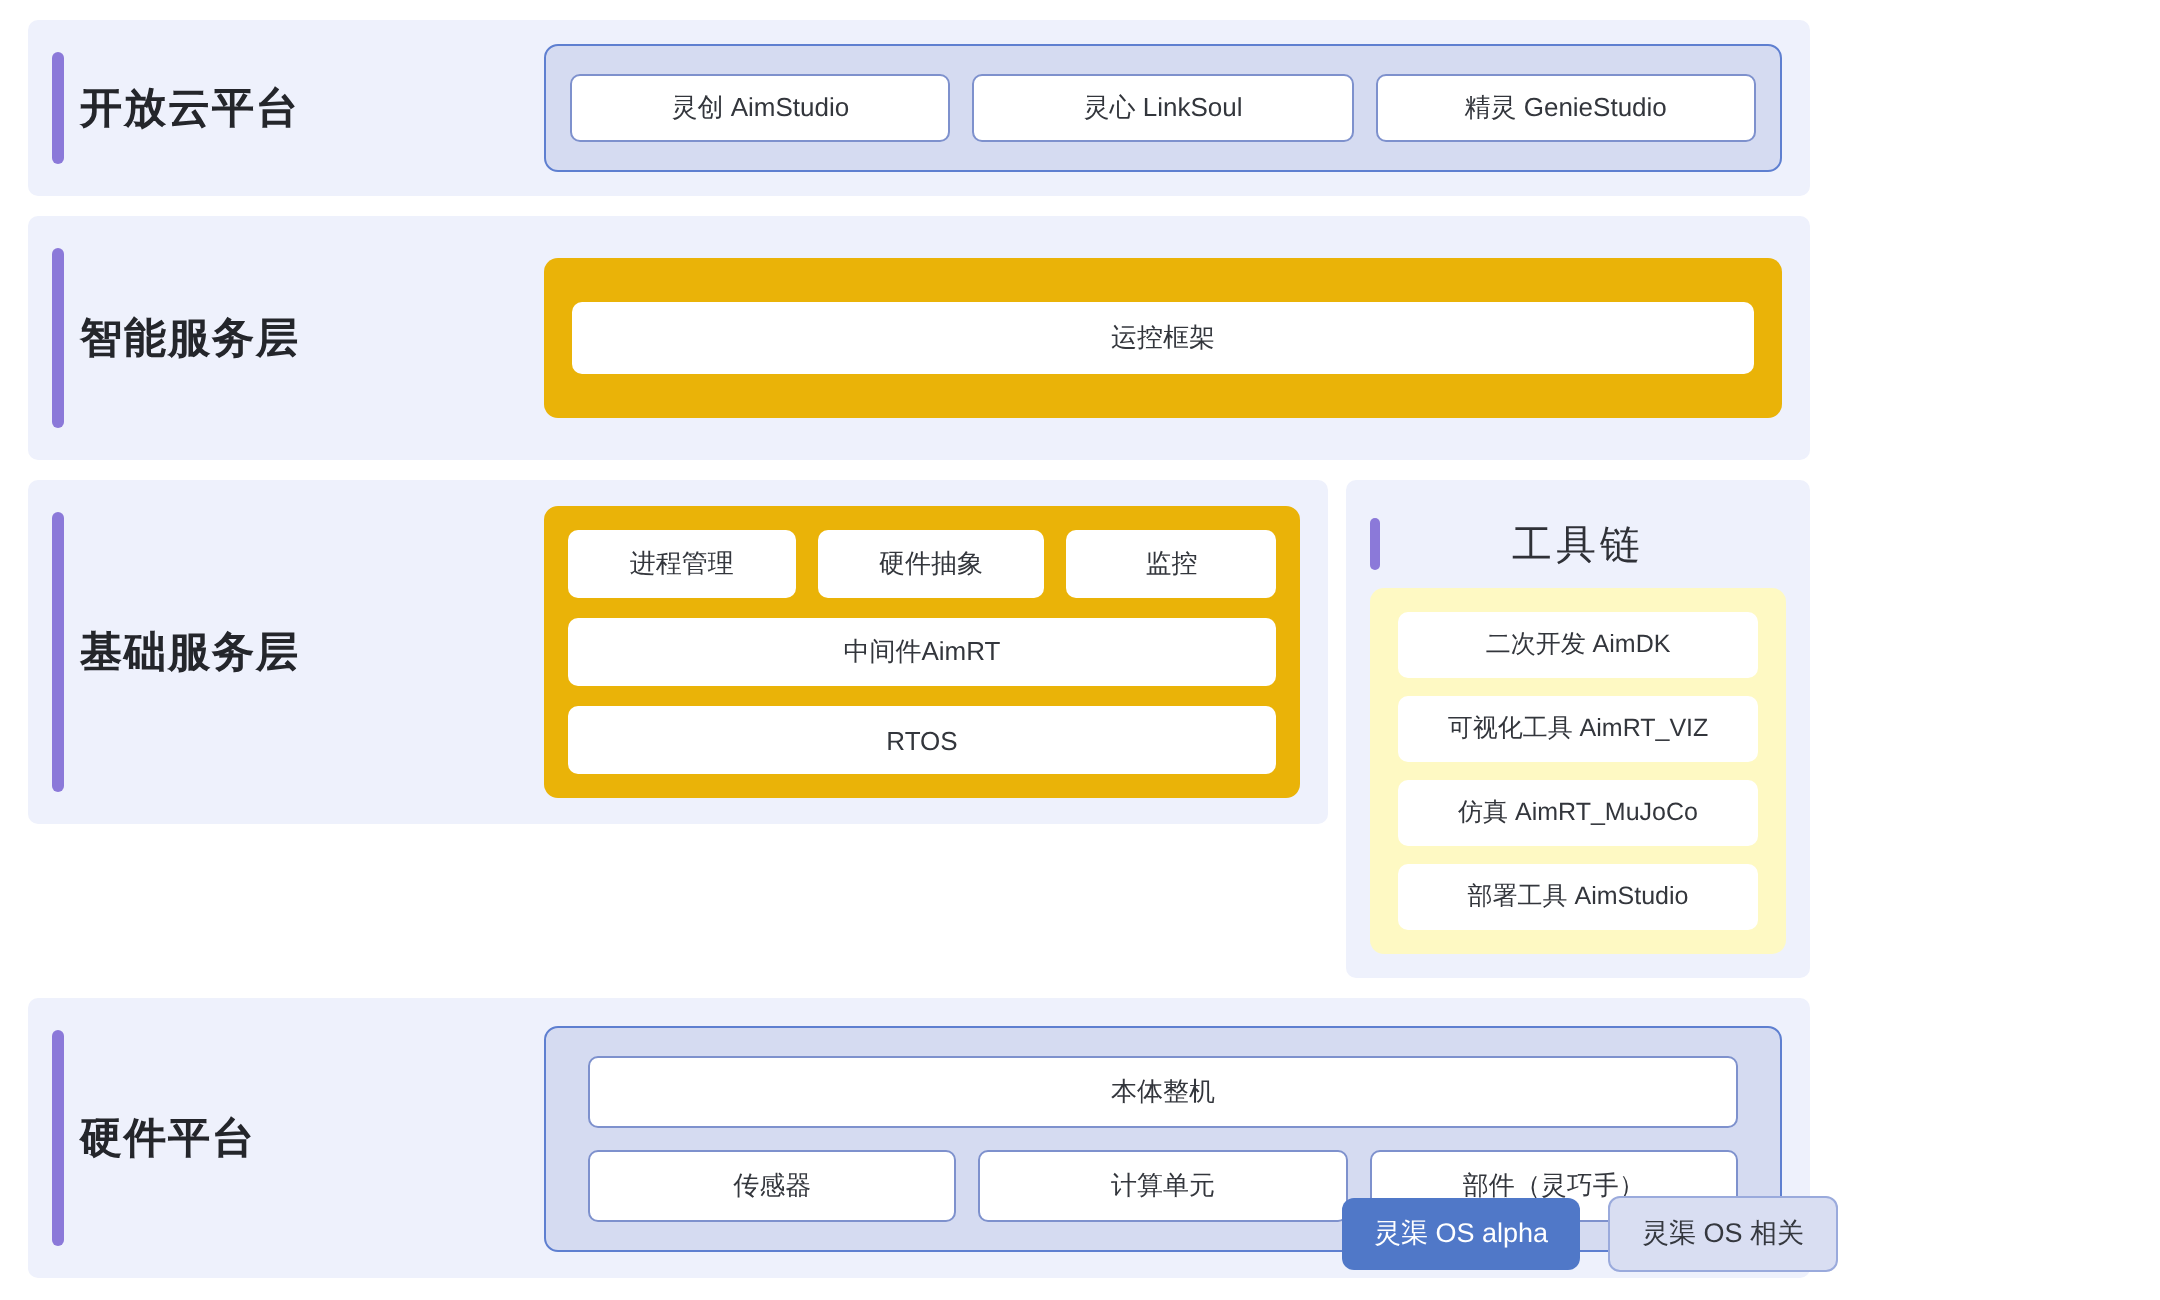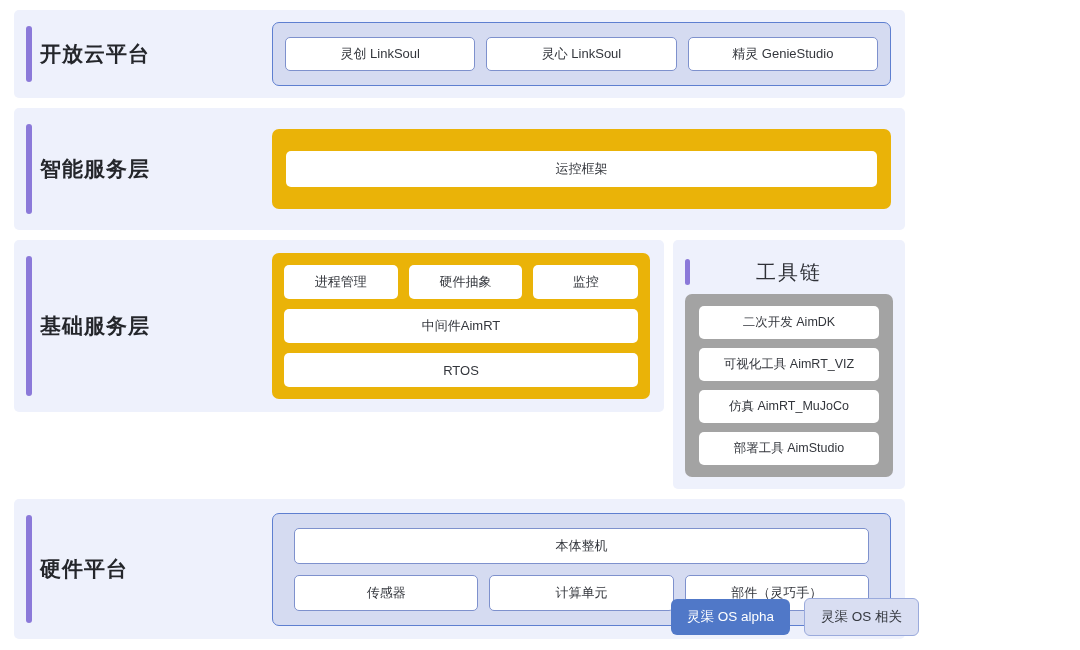--- a/index.html
+++ b/index.html
@@ -154,21 +154,21 @@
     width: 5px;
   }
   .toolchain-title {
     font-size: 20px;
     letter-spacing: 2px;
     color: #2f3137;
     text-align: right;
   }
   .toolchain-panel {
     flex: 1 1 auto;
-    background: #a3a3a3;
+    background: #fef9c3;
     border-radius: 7px;
     padding: 12px 14px;
     box-sizing: border-box;
     display: flex;
     flex-direction: column;
     justify-content: flex-start;
     gap: 9px;
   }
   .toolchain-panel .chip {
     flex: 0 0 auto;
@@ -212,21 +212,21 @@
 <div class="canvas">
 
   <div class="layer-row" id="row-open">
     <div class="layer-left">
       <span class="accent-bar"></span>
       <span class="layer-title">开放云平台</span>
     </div>
     <div class="layer-body">
       <div class="panel panel-lavender">
         <div class="prow">
-          <div class="chip chip-bordered">灵创 LinkSoul</div>
+          <div class="chip chip-bordered">灵创 AimStudio</div>
           <div class="chip chip-bordered">灵心 LinkSoul</div>
           <div class="chip chip-bordered">精灵 GenieStudio</div>
         </div>
       </div>
     </div>
   </div>
 
   <div class="layer-row" id="row-smart">
     <div class="layer-left">
       <span class="accent-bar"></span>

